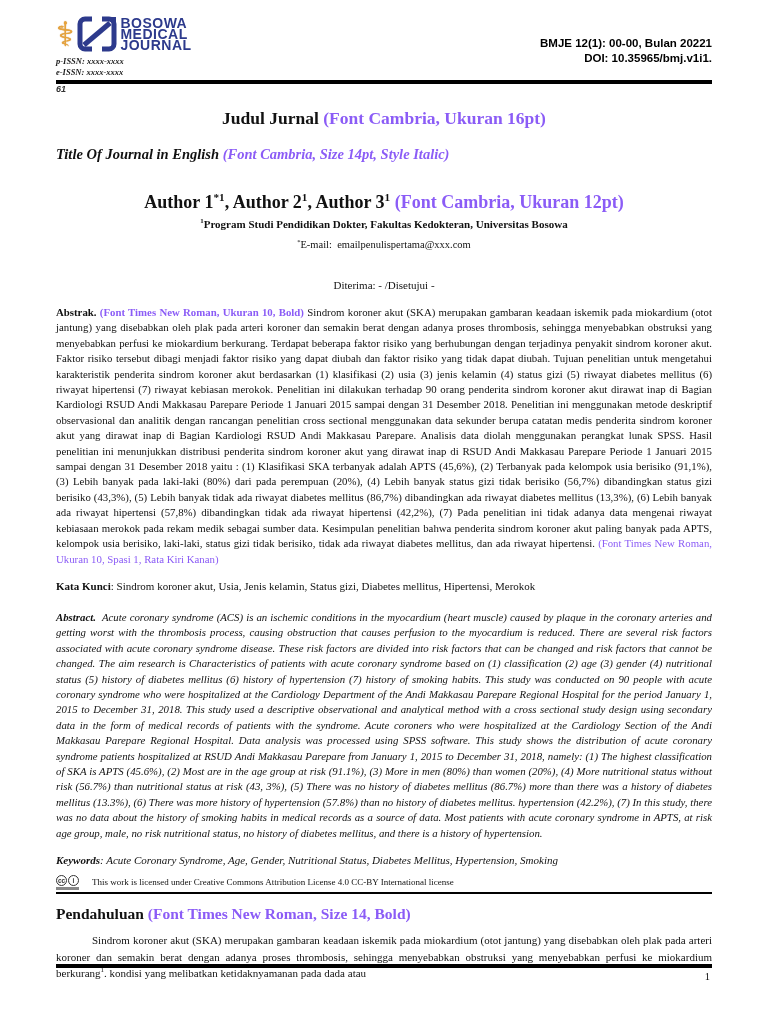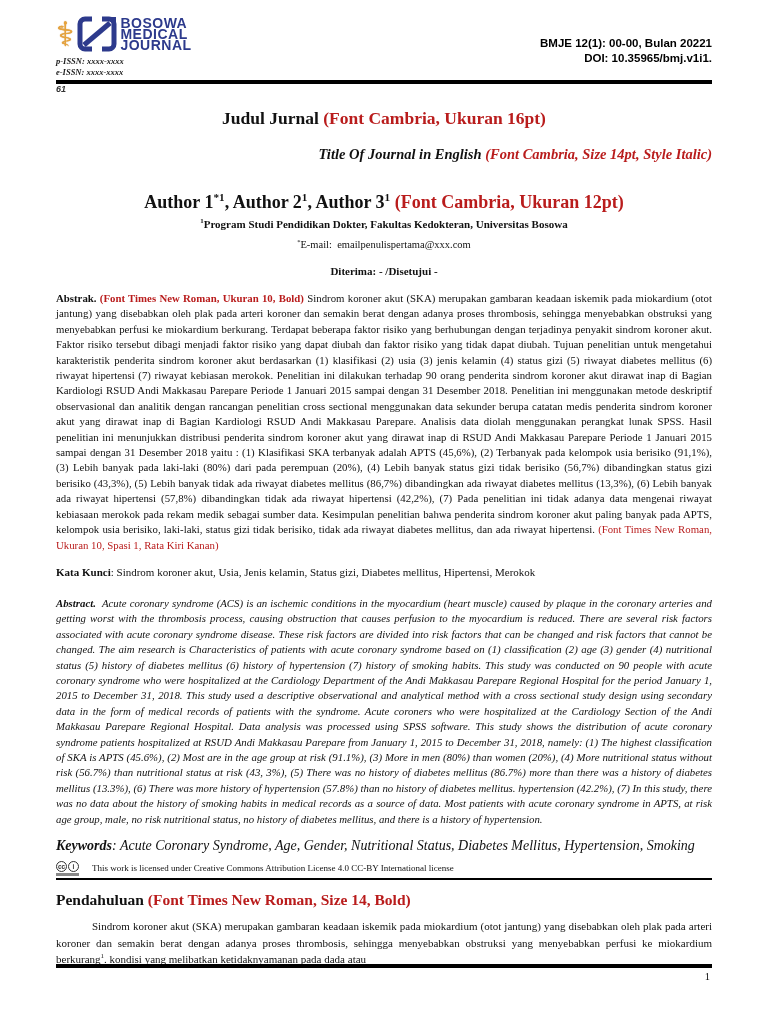--- a/index.html
+++ b/index.html
@@ -50,48 +50,48 @@
     font-weight: bold; font-style: italic;
     font-size: 9px; line-height: 11px; color: #333;
   }
 
   
   .title {
     text-align: center; font-weight: bold; font-size: 17.5px;
     margin-top: 12px; line-height: 22px;
   }
   .subtitle {
-    text-align: right; font-style: italic; font-weight: bold;
+    text-align: left; font-style: italic; font-weight: bold;
     font-size: 14.5px; margin-top: 16px; line-height: 19px;
   }
   .authors {
     text-align: center; font-weight: bold; font-size: 18px;
     margin-top: 30px; line-height: 17px;
   }
   .affiliation {
     text-align: center; font-weight: 600; font-size: 11px;
     margin-top: 6px; line-height: 14px;
   }
   .email { text-align: center; font-size: 10.5px; margin-top: 7px; line-height: 13px; }
-  .received { text-align: center; font-size: 11px; margin-top: 13px; line-height: 14px; font-weight: bold; }
+  .received { text-align: center; font-size: 11px; margin-top: 27px; line-height: 14px; }
 
-  .red { color: #b91c1c; }
+  .red { color: #8b5cf6; }
   sup { font-size: 62%; line-height: 0; }
 
   
   .para {
     text-align: justify; font-size: 10.8px; line-height: 15.4px;
     margin-top: 13px;
   }
   .para .lead { font-weight: bold; }
   .kata-kunci { font-size: 11px; margin-top: 12px; line-height: 14px; }
   .kata-kunci .lead { font-weight: bold; }
   .abstract-en { font-style: italic; margin-top: 17px; }
   .abstract-en .lead { font-weight: bold; font-style: italic; }
-  .keywords { font-size: 14px; font-style: italic; margin-top: 12px; line-height: 14px; }
+  .keywords { font-size: 11px; font-style: italic; margin-top: 12px; line-height: 14px; }
   .keywords .lead { font-weight: bold; }
 
   
   .license { display: flex; align-items: center; gap: 13px; margin-top: 8px; }
   .cc-badge { display: inline-flex; align-items: flex-start; gap: 1px; border-bottom: 3px solid #888; padding-bottom: 1px; }
   .cc-circle {
     width: 11px; height: 11px; border: 1.3px solid #333; border-radius: 50%;
     font-family: "Liberation Sans", sans-serif; font-size: 6.5px; font-weight: bold;
     display: inline-flex; align-items: center; justify-content: center; color: #333;
   }

